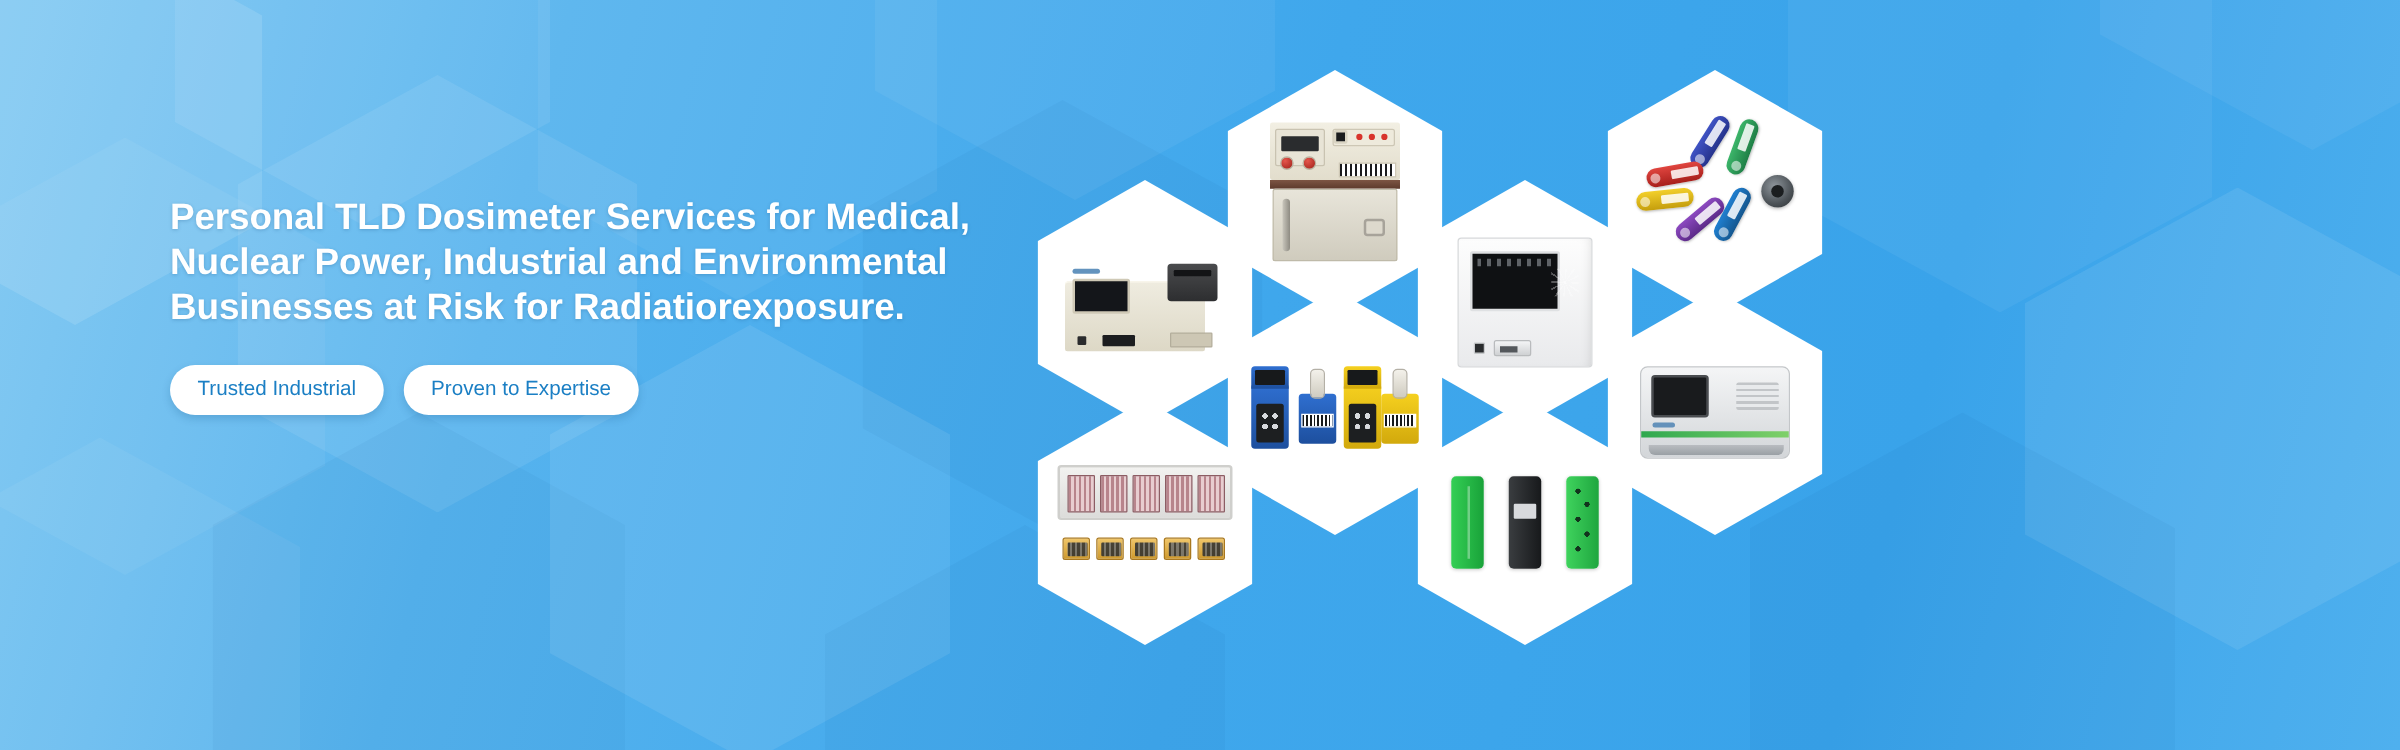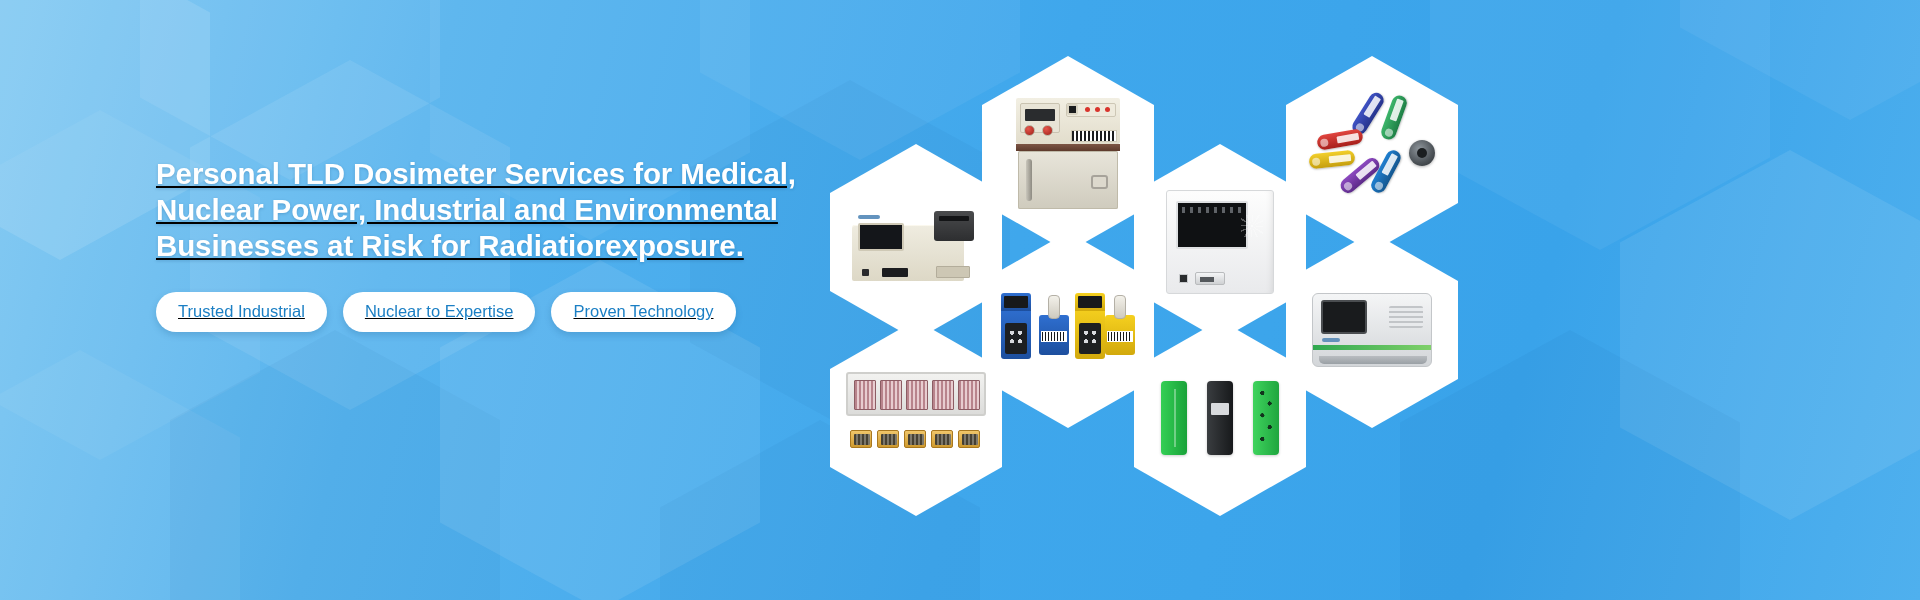--- a/index.html
+++ b/index.html
@@ -24,24 +24,23 @@
     clip-path:polygon(50% 0%,100% 25%,100% 75%,50% 100%,0% 75%,0% 25%);
     background:rgba(255,255,255,0.085);
   }
   .bghex.d { background:rgba(255,255,255,0.055); }
   .bghex.e { background:rgba(10,80,140,0.045); }
   .bghex.f { background:rgba(255,255,255,0.12); }
 
   
   #copy {
     position:absolute;
-    left:156px; top:156px;
+    left:136px; top:156px;
     width:720px;
     z-index:6;
-    text-decoration:underline;
   }
   #headline {
     color:#ffffff;
     font-size:29.5px;
     font-weight:bold;
     line-height:36px;
     letter-spacing:-0.1px;
     text-shadow:0 1px 3px rgba(20,80,130,0.28);
     white-space:pre-line;
   }
@@ -404,22 +403,21 @@
     <div class="bghex d" style="left:1680px; top:-250px; width:340px; height:370px;"></div>
   </div>
 
   <div id="copy">
     <div id="headline">Personal TLD Dosimeter Services for Medical,
 Nuclear Power, Industrial and Environmental
 Businesses at Risk for Radiatiorexposure.</div>
 
     <div id="pill-row">
       <div class="pill">Trusted Industrial</div>
-      <div class="pill">Nuclear to Expertise</div>
-      <div class="pill">Proven Technology</div>
+      <div class="pill">Proven to Expertise</div>
     </div>
   </div>
 
   <div id="collage">
 
     <div class="hex c0 r-d">
       <div class="shot">
         <div class="dev readerA">
           <div class="body"></div>
           <div class="logo"></div>

